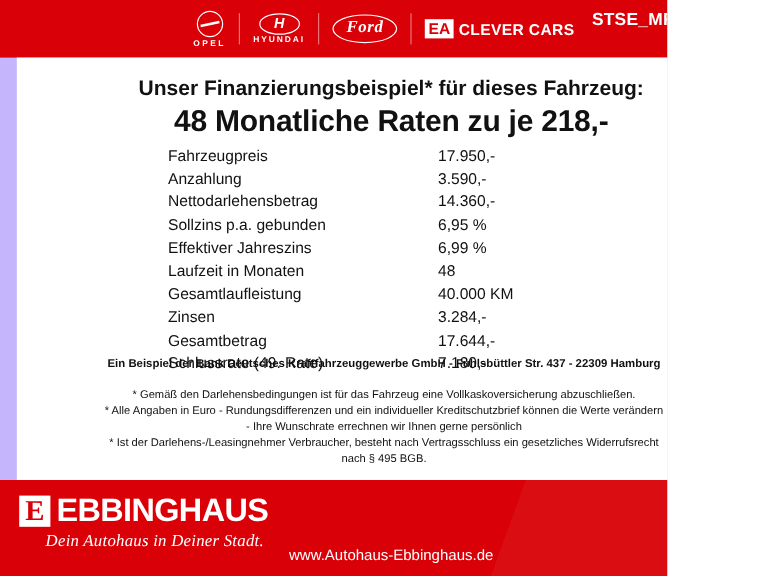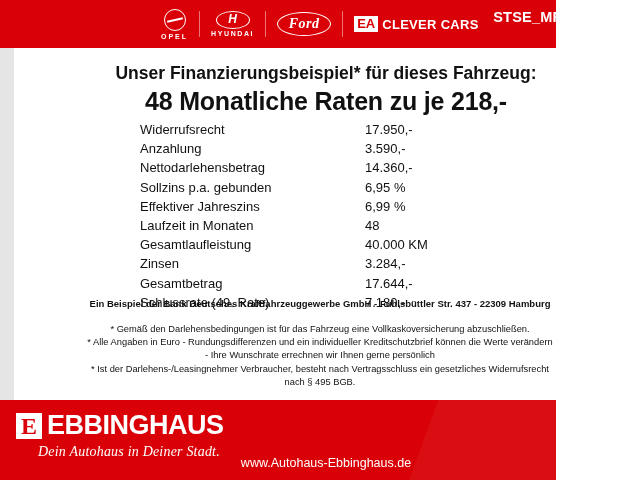--- a/index.html
+++ b/index.html
@@ -6,21 +6,21 @@
   html, body {
     margin: 0; padding: 0;
     width: 640px; height: 480px;
     background: #ffffff;
     font-family: "Liberation Sans", sans-serif;
     overflow: hidden;
   }
   #page {
     position: relative;
     width: 556px; height: 480px;
-    background: #e5e5e5;
+    background: #c4b5fd;
     overflow: hidden;
   }
 
   
   .topbar {
     position: absolute; top: 0; left: 0;
     width: 640px; height: 48px;
     background: #d90007;
     display: flex;
     align-items: center;
@@ -303,21 +303,21 @@
     </div>
     <div class="stse">STSE_MR42934-44</div>
   </div>
 
   <div class="card">
     <div class="card-title">Unser Finanzierungsbeispiel* für dieses Fahrzeug:</div>
     <div class="card-subtitle">48 Monatliche Raten zu je 218,-</div>
 
     <div class="rows">
       <div class="row">
-        <span class="k">Widerrufsrecht</span>
+        <span class="k">Fahrzeugpreis</span>
         <span class="v">17.950,-</span>
       </div>
       <div class="row">
         <span class="k">Anzahlung</span>
         <span class="v">3.590,-</span>
       </div>
       <div class="row">
         <span class="k">Nettodarlehensbetrag</span>
         <span class="v">14.360,-</span>
       </div>

